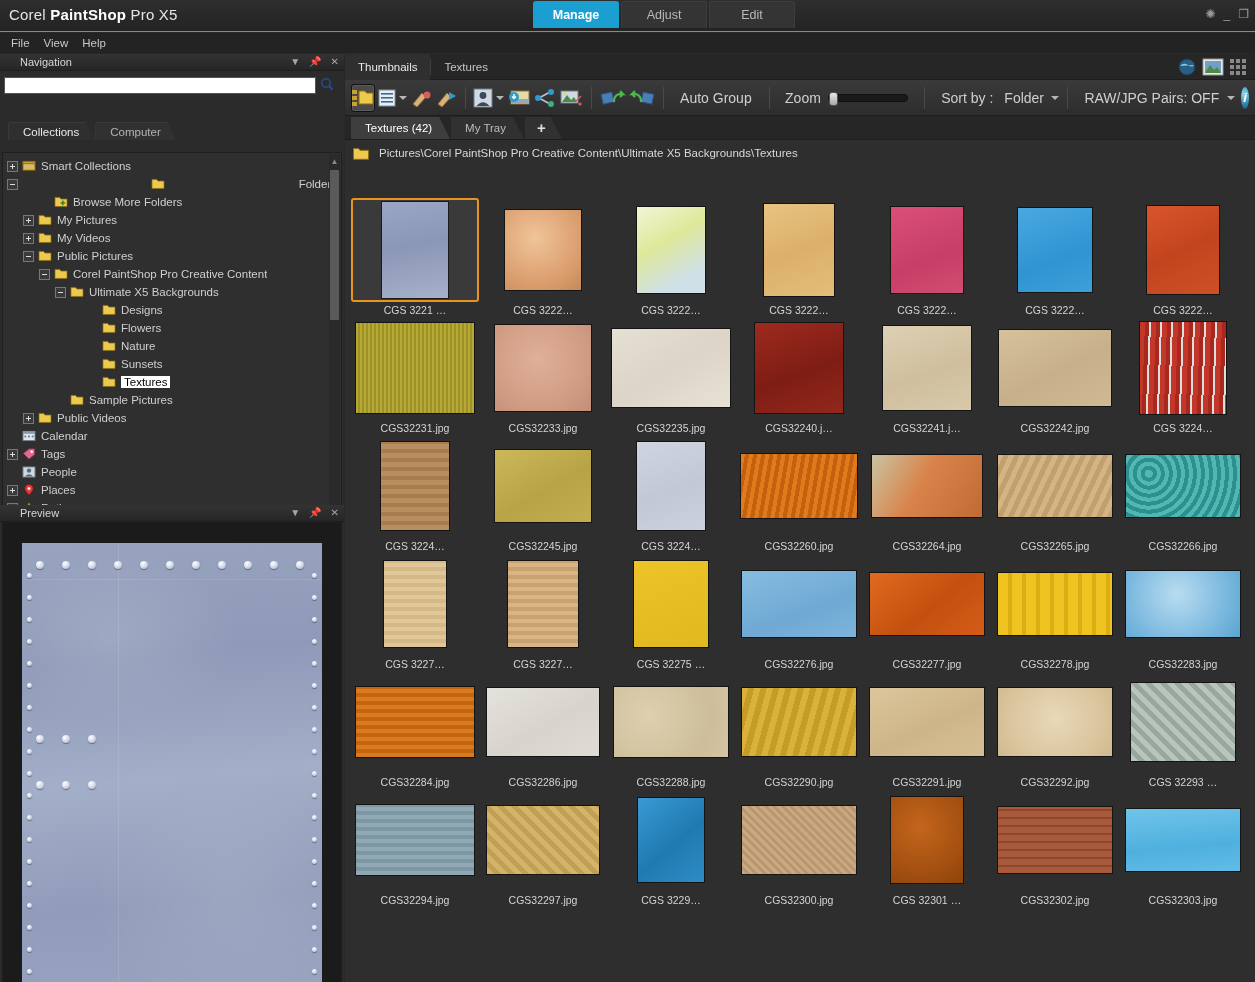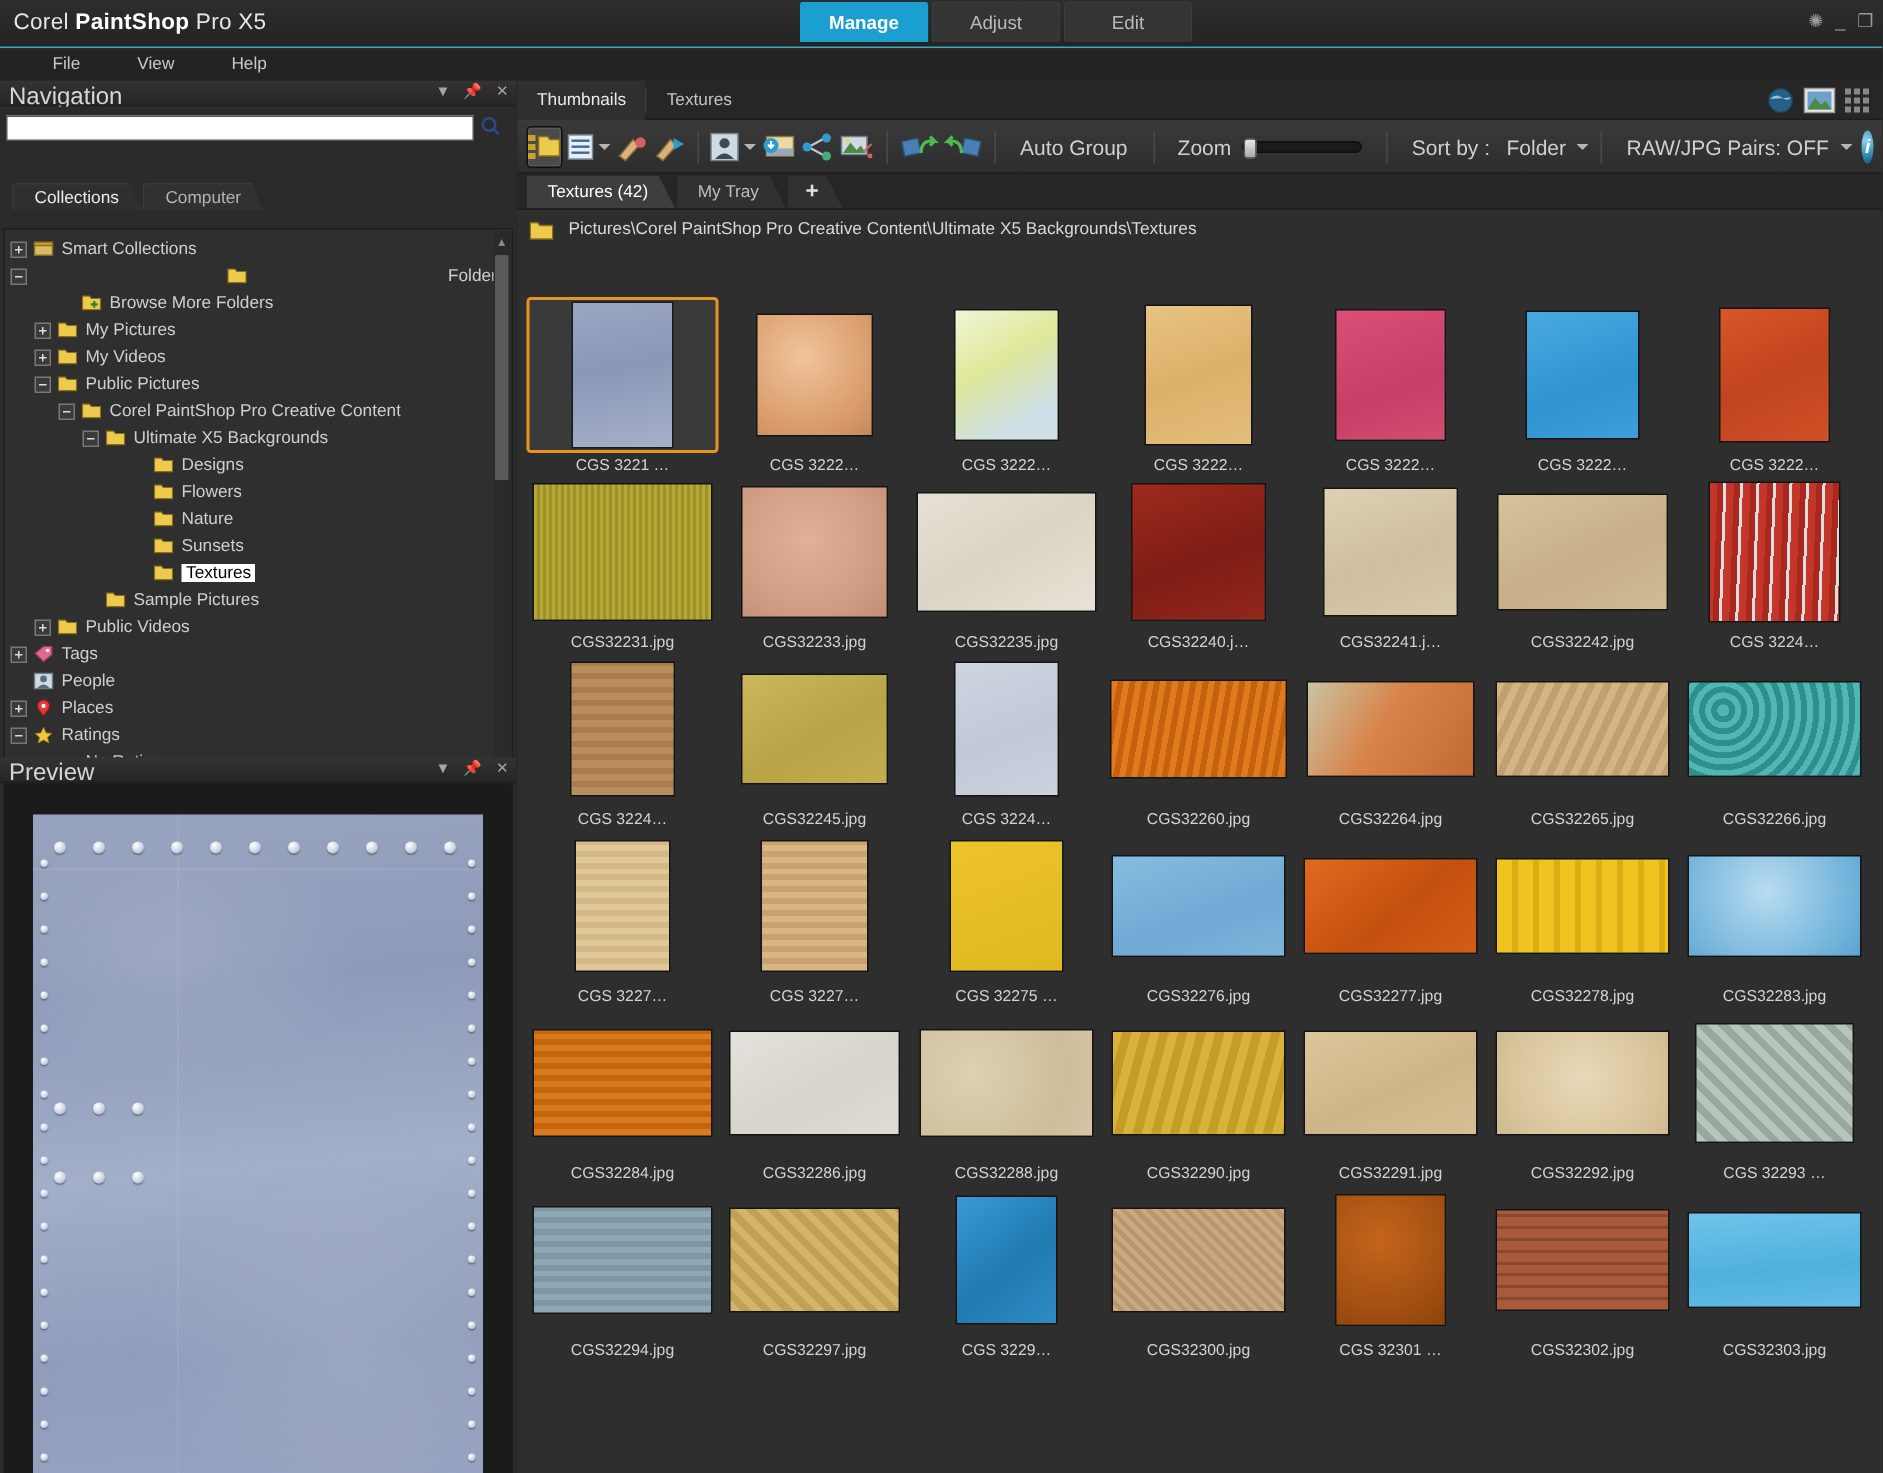--- a/index.html
+++ b/index.html
@@ -31,30 +31,30 @@
     border-top:1px solid #3d3d3d; border-left:1px solid #3d3d3d; border-right:1px solid #3d3d3d;
   }
   .modetab.active { background:#1b9fd0; color:#fff; font-weight:bold;
     border-color:#1b9fd0; }
   .win-ctrls { position:absolute; right:6px; top:8px; display:flex; gap:8px; align-items:center; }
   .win-ctrls span { font-size:12px; color:#9a9a9a; cursor:pointer; line-height:1; }
 
   
   .menubar { position:absolute; left:0; top:33px; width:1255px; height:20px;
     background:#232323; display:flex; align-items:center; padding-left:8px; }
-  .menuitem { font-size:11.5px; color:#c8c8c8; padding:2px 11px 2px 3px; cursor:pointer;margin-left:24px; }
+  .menuitem { font-size:11.5px; color:#c8c8c8; padding:2px 11px 2px 3px; cursor:pointer; }
 
   
   .leftcol { position:absolute; left:0; top:54px; width:344px; height:928px; background:#2b2b2b; }
 
   .panelhdr {
     height:17px; background:linear-gradient(180deg,#333 0%,#262626 100%);
     border-bottom:1px solid #1e1e1e; position:relative;
   }
-  .panelhdr .ttl { position:absolute; left:6px; top:2px; font-size:16px; color:#d6d6d6; }
+  .panelhdr .ttl { position:absolute; left:20px; top:2px; font-size:11px; color:#d6d6d6; }
   .panelhdr .btns { position:absolute; right:5px; top:1px; display:flex; gap:9px; align-items:center; }
   .panelhdr .btns span { font-size:10px; color:#a6a6a6; cursor:pointer; line-height:14px; }
 
   .navsearch { height:26px; background:#2b2b2b; padding:4px 8px 0 4px; position:relative; }
   .navsearch input {
     width:312px; height:17px; background:#fff; border:1px solid #555;
     font-size:11px; padding:0 4px; color:#222; outline:none;
   }
   .srch-icon { position:absolute; right:10px; top:6px; width:14px; height:14px; cursor:pointer; }
 
@@ -314,20 +314,33 @@
               <path d="M0.5 1.5 h5 l1.4 1.8 H13.5 v8 H0.5 Z" fill="#edc94e" stroke="#8a6f16" stroke-width=".8"></path>
             </svg>
             <span class="lbl">Sample Pictures</span>
           </div>
           <div class="trow" style="padding-left: 20px;">
             <div class="exp plus"></div>
             <svg class="ficon" viewBox="0 0 14 13">
               <path d="M0.5 1.5 h5 l1.4 1.8 H13.5 v8 H0.5 Z" fill="#edc94e" stroke="#8a6f16" stroke-width=".8"></path>
             </svg>
             <span class="lbl">Public Videos</span>
+          </div>
+          <div class="trow" style="padding-left: 4px;">
+            <div class="expspacer"></div>
+            <svg class="ficon" viewBox="0 0 14 13">
+              <rect x="0.5" y="1.5" width="13" height="10" fill="#dfe6ee" stroke="#6e7d8a"></rect>
+              <rect x="0.5" y="1.5" width="13" height="2.6" fill="#8a99a8"></rect>
+              <g fill="#6e7d8a">
+                <rect x="2" y="6" width="2" height="2"></rect>
+                <rect x="6" y="6" width="2" height="2"></rect>
+                <rect x="10" y="6" width="2" height="2"></rect>
+              </g>
+            </svg>
+            <span class="lbl">Calendar</span>
           </div>
           <div class="trow" style="padding-left: 4px;">
             <div class="exp plus"></div>
             <svg class="ficon" viewBox="0 0 14 13">
               <path d="M1 6 L7 1 H13 V7 L7 12 Z" fill="#e06a96" stroke="#9a3a60"></path>
               <circle cx="10" cy="4" r="1.3" fill="#fff"></circle>
             </svg>
             <span class="lbl">Tags</span>
           </div>
           <div class="trow" style="padding-left: 4px;">

